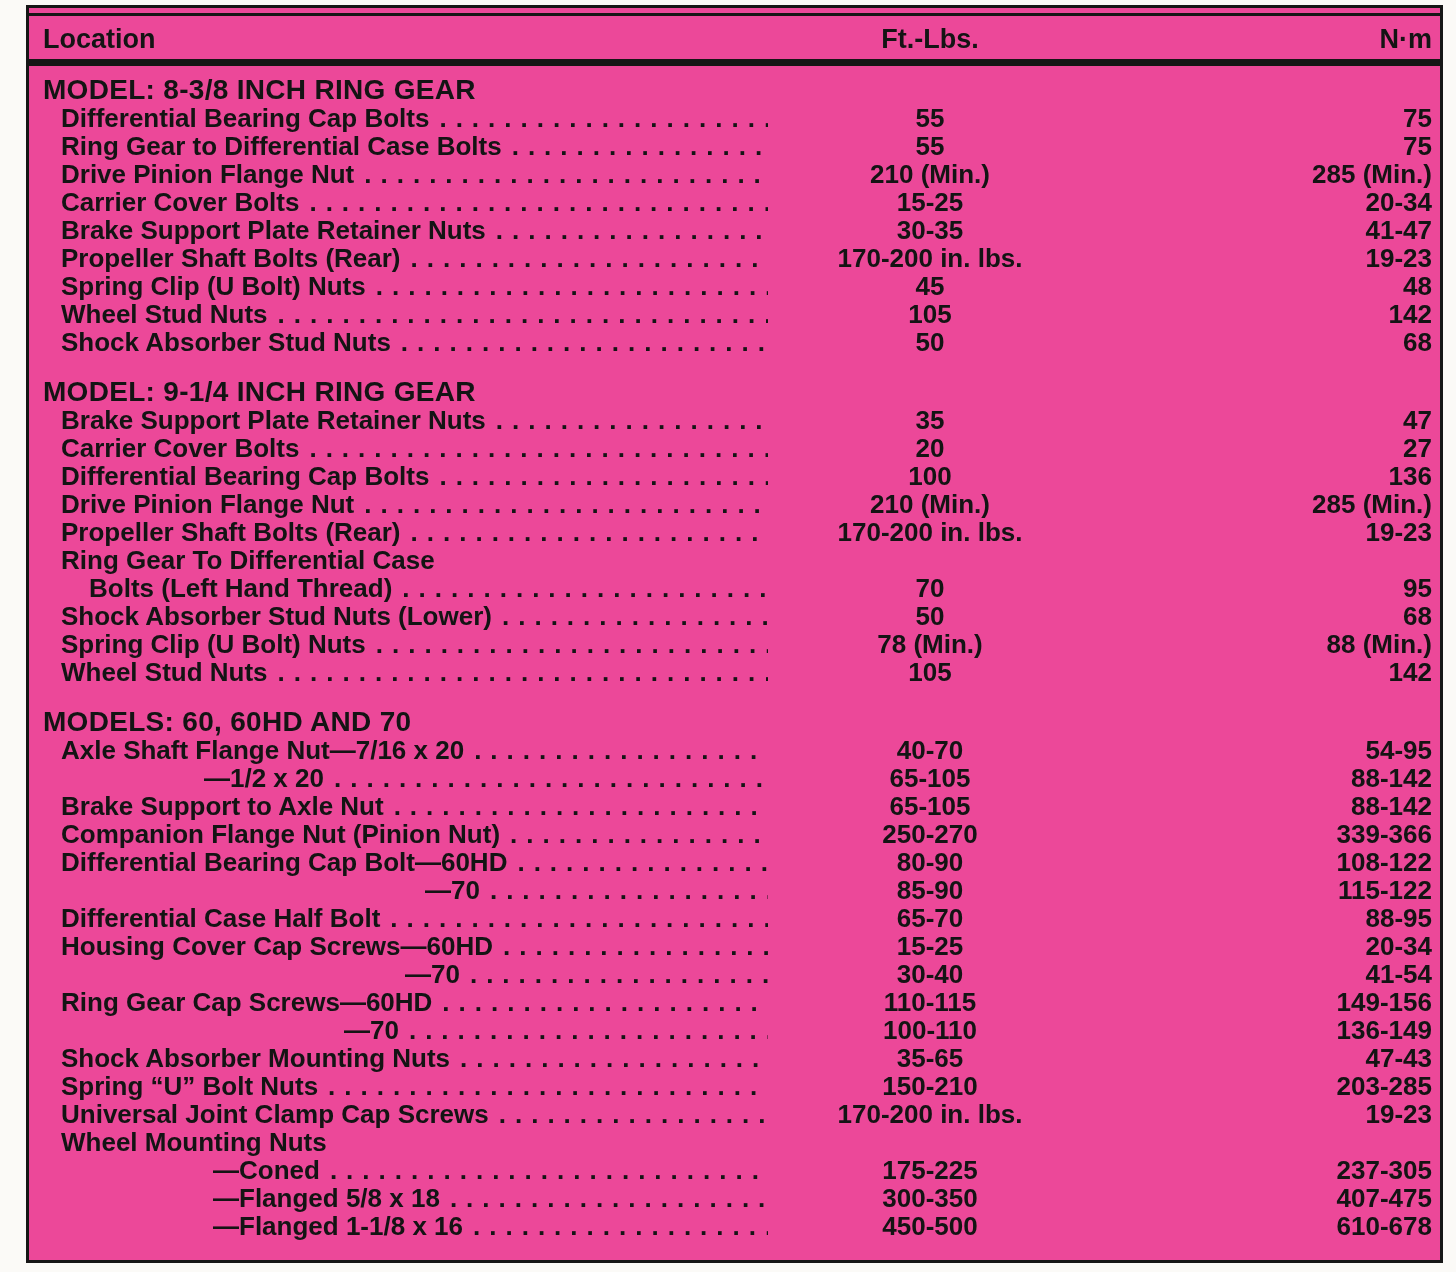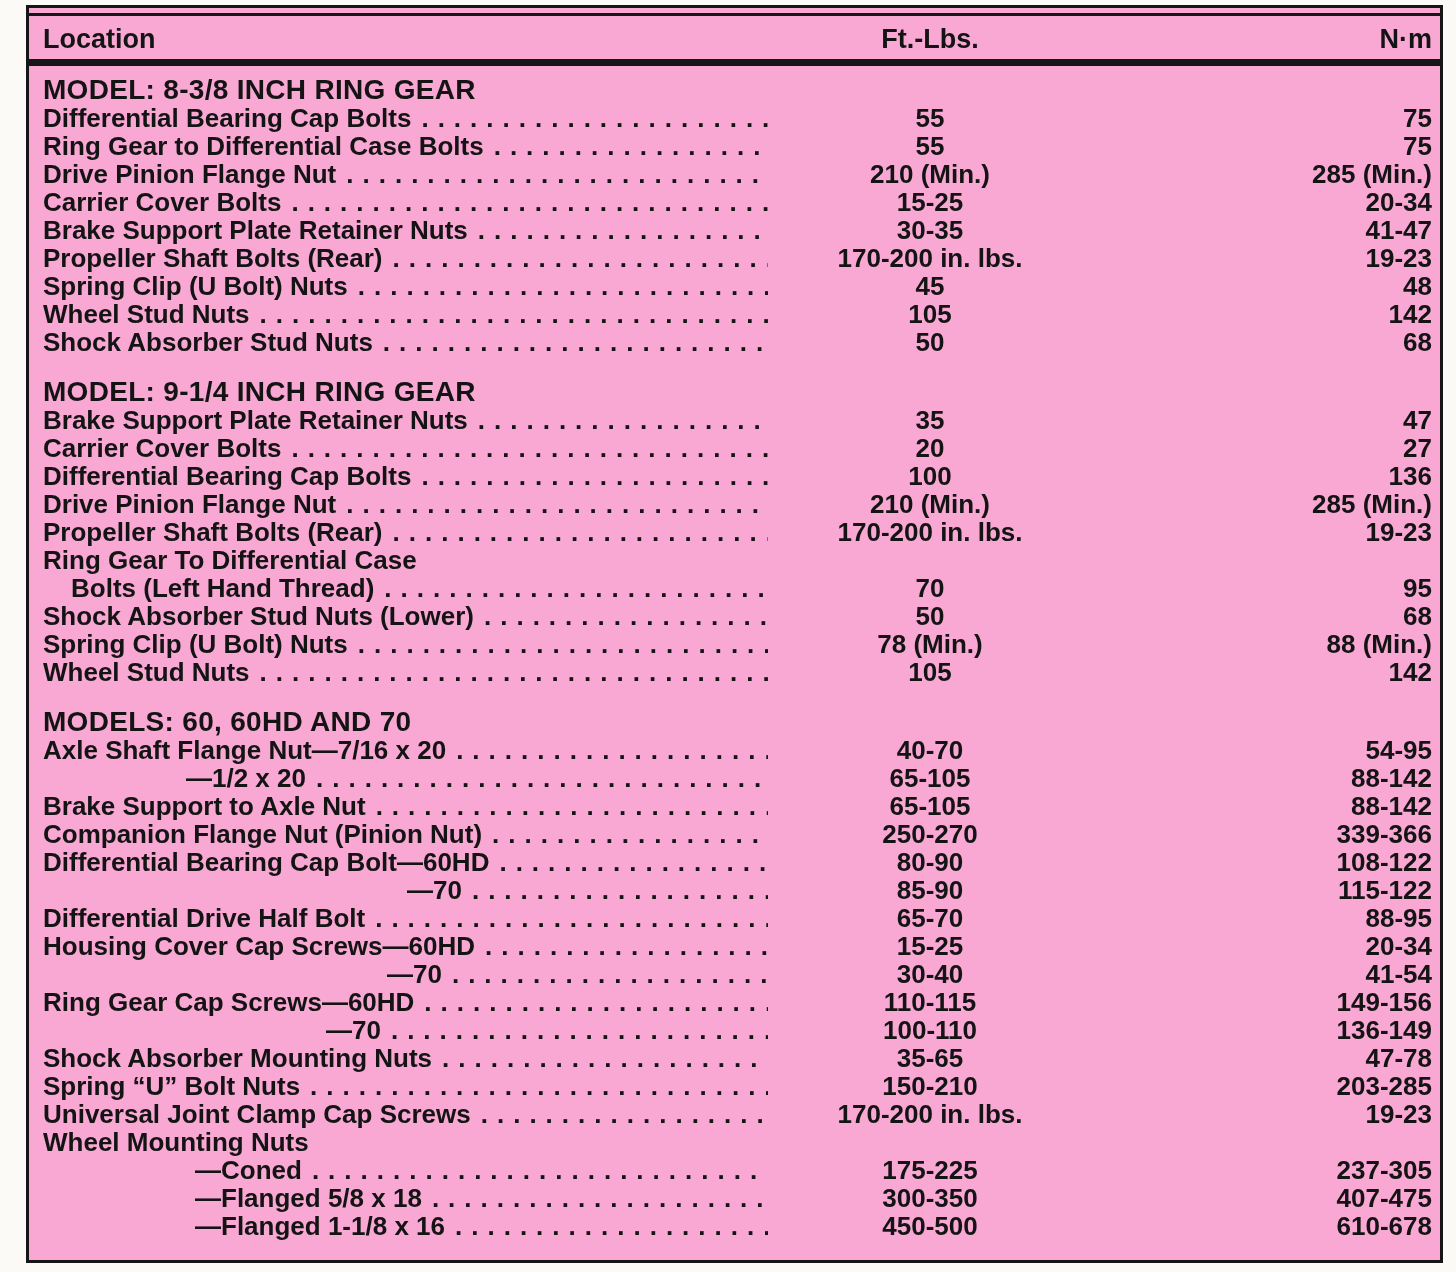--- a/index.html
+++ b/index.html
@@ -16,21 +16,21 @@
     color: #141414;
     overflow: hidden;
   }
   .frame {
     position: absolute;
     left: 26px;
     top: 5px;
     right: 13px;
     bottom: 9px;
     border: 3px solid #161616;
-    background: #f9a8d4;
+    background: #ec4899;
     box-sizing: border-box;
     padding: 0 8px 0 12px;
   }
   .top-rule {
     height: 0;
     border-bottom: 3px solid #161616;
     margin: 5px -12px 0 -12px;
     margin-right: -8px;
   }
   .header-row {
@@ -64,20 +64,21 @@
     line-height: 28px;
     white-space: nowrap;
   }
   .loc {
     flex: 1;
     min-width: 0;
     display: flex;
     align-items: center;
     overflow: hidden;
     padding-left: 2px;
+    margin-left: 18px;
   }
   .label { flex: 0 0 auto; }
   .leader {
     flex: 1 1 auto;
     min-width: 0;
     overflow: hidden;
     white-space: nowrap;
     margin: 0 12px 0 10px;
     font-size: 26px;
   }
@@ -301,21 +302,21 @@
         <div class="row">
           <div class="loc">
             <span class="label" style="padding-left: 364px;">—70</span>
             <span class="leader"></span>
           </div>
           <div class="col-ft val">85-90</div>
           <div class="col-nm val">115-122</div>
         </div>
         <div class="row">
           <div class="loc">
-            <span class="label">Differential Drive Half Bolt</span>
+            <span class="label">Differential Case Half Bolt</span>
             <span class="leader"></span>
           </div>
           <div class="col-ft val">65-70</div>
           <div class="col-nm val">88-95</div>
         </div>
         <div class="row">
           <div class="loc">
             <span class="label">Housing Cover Cap Screws—60HD</span>
             <span class="leader"></span>
           </div>
@@ -345,21 +346,21 @@
           </div>
           <div class="col-ft val">100-110</div>
           <div class="col-nm val">136-149</div>
         </div>
         <div class="row">
           <div class="loc">
             <span class="label">Shock Absorber Mounting Nuts</span>
             <span class="leader"></span>
           </div>
           <div class="col-ft val">35-65</div>
-          <div class="col-nm val">47-78</div>
+          <div class="col-nm val">47-43</div>
         </div>
         <div class="row">
           <div class="loc">
             <span class="label">Spring “U” Bolt Nuts</span>
             <span class="leader"></span>
           </div>
           <div class="col-ft val">150-210</div>
           <div class="col-nm val">203-285</div>
         </div>
         <div class="row">

